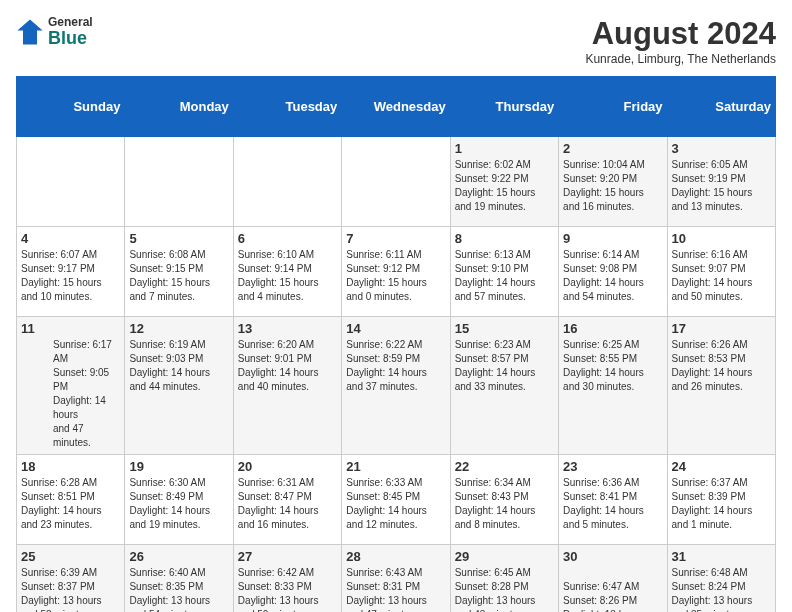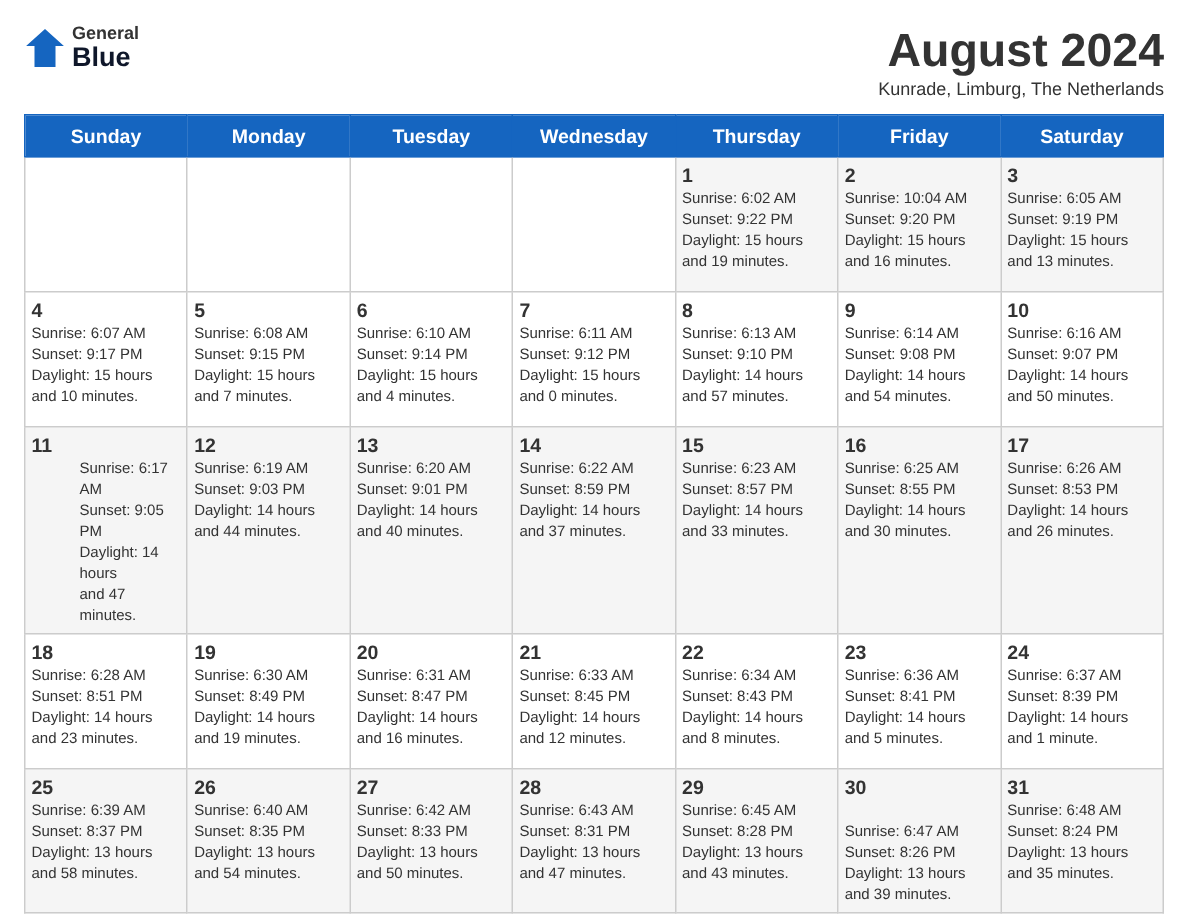--- a/index.html
+++ b/index.html
@@ -26,21 +26,21 @@
       line-height: 1.1;
     }
     .logo-general {
       font-size: 12px;
       font-weight: bold;
       color: #333;
     }
     .logo-blue {
       font-size: 18px;
       font-weight: bold;
-      color: #0f172a;
+      color: #0f766e;
     }
     .logo-icon {
       width: 28px;
       height: 28px;
       margin-right: 4px;
     }
     .title-section {
       text-align: right;
     }
     .month-year {
@@ -55,24 +55,24 @@
     table {
       width: 100%;
       border-collapse: collapse;
       table-layout: fixed;
     }
     thead tr {
       background-color: #1565c0;
       color: white;
     }
     thead th {
-      padding: 6px 4px;
+      padding: 22px 4px;
       font-size: 13px;
       font-weight: bold;
-      text-align: center;
+      text-align: right;
       border: 1px solid #1565c0;
     }
     tbody tr {
       vertical-align: top;
     }
     tbody td {
       border: 1px solid #ccc;
       padding: 4px;
       font-size: 10.5px;
       color: #333;

